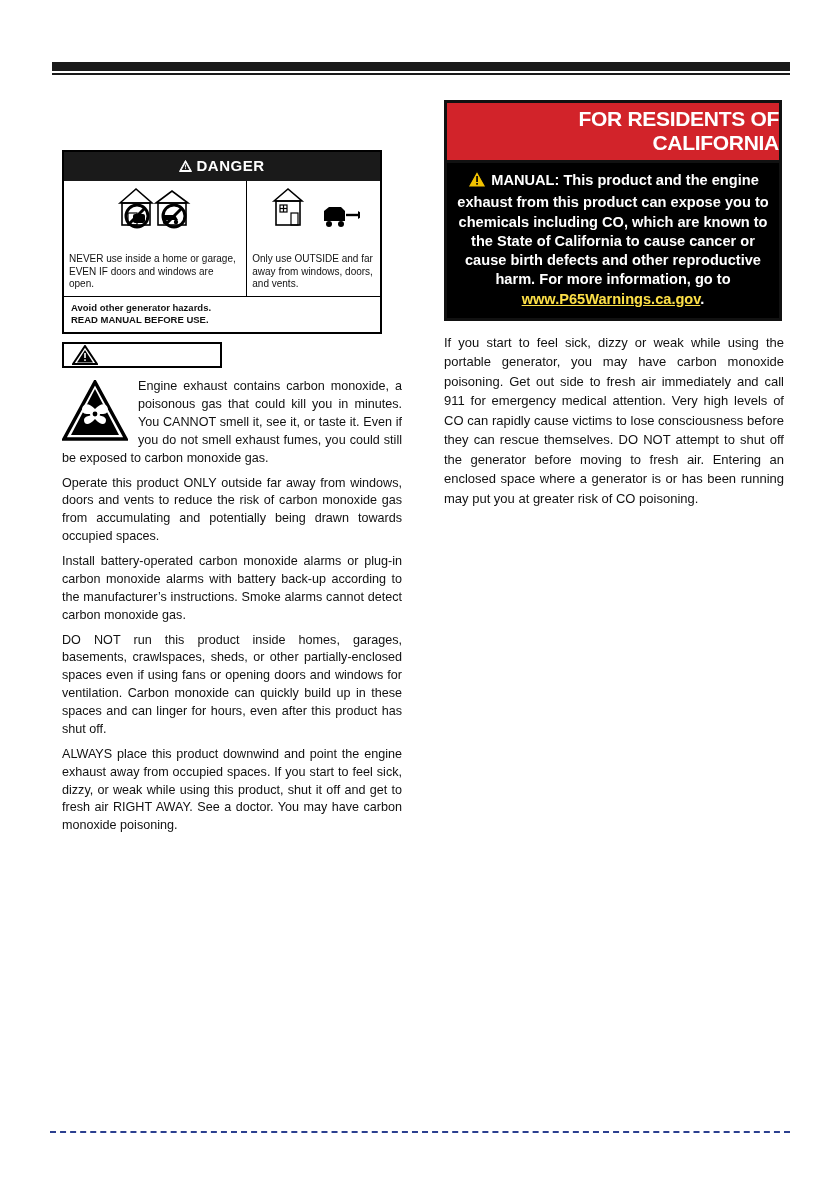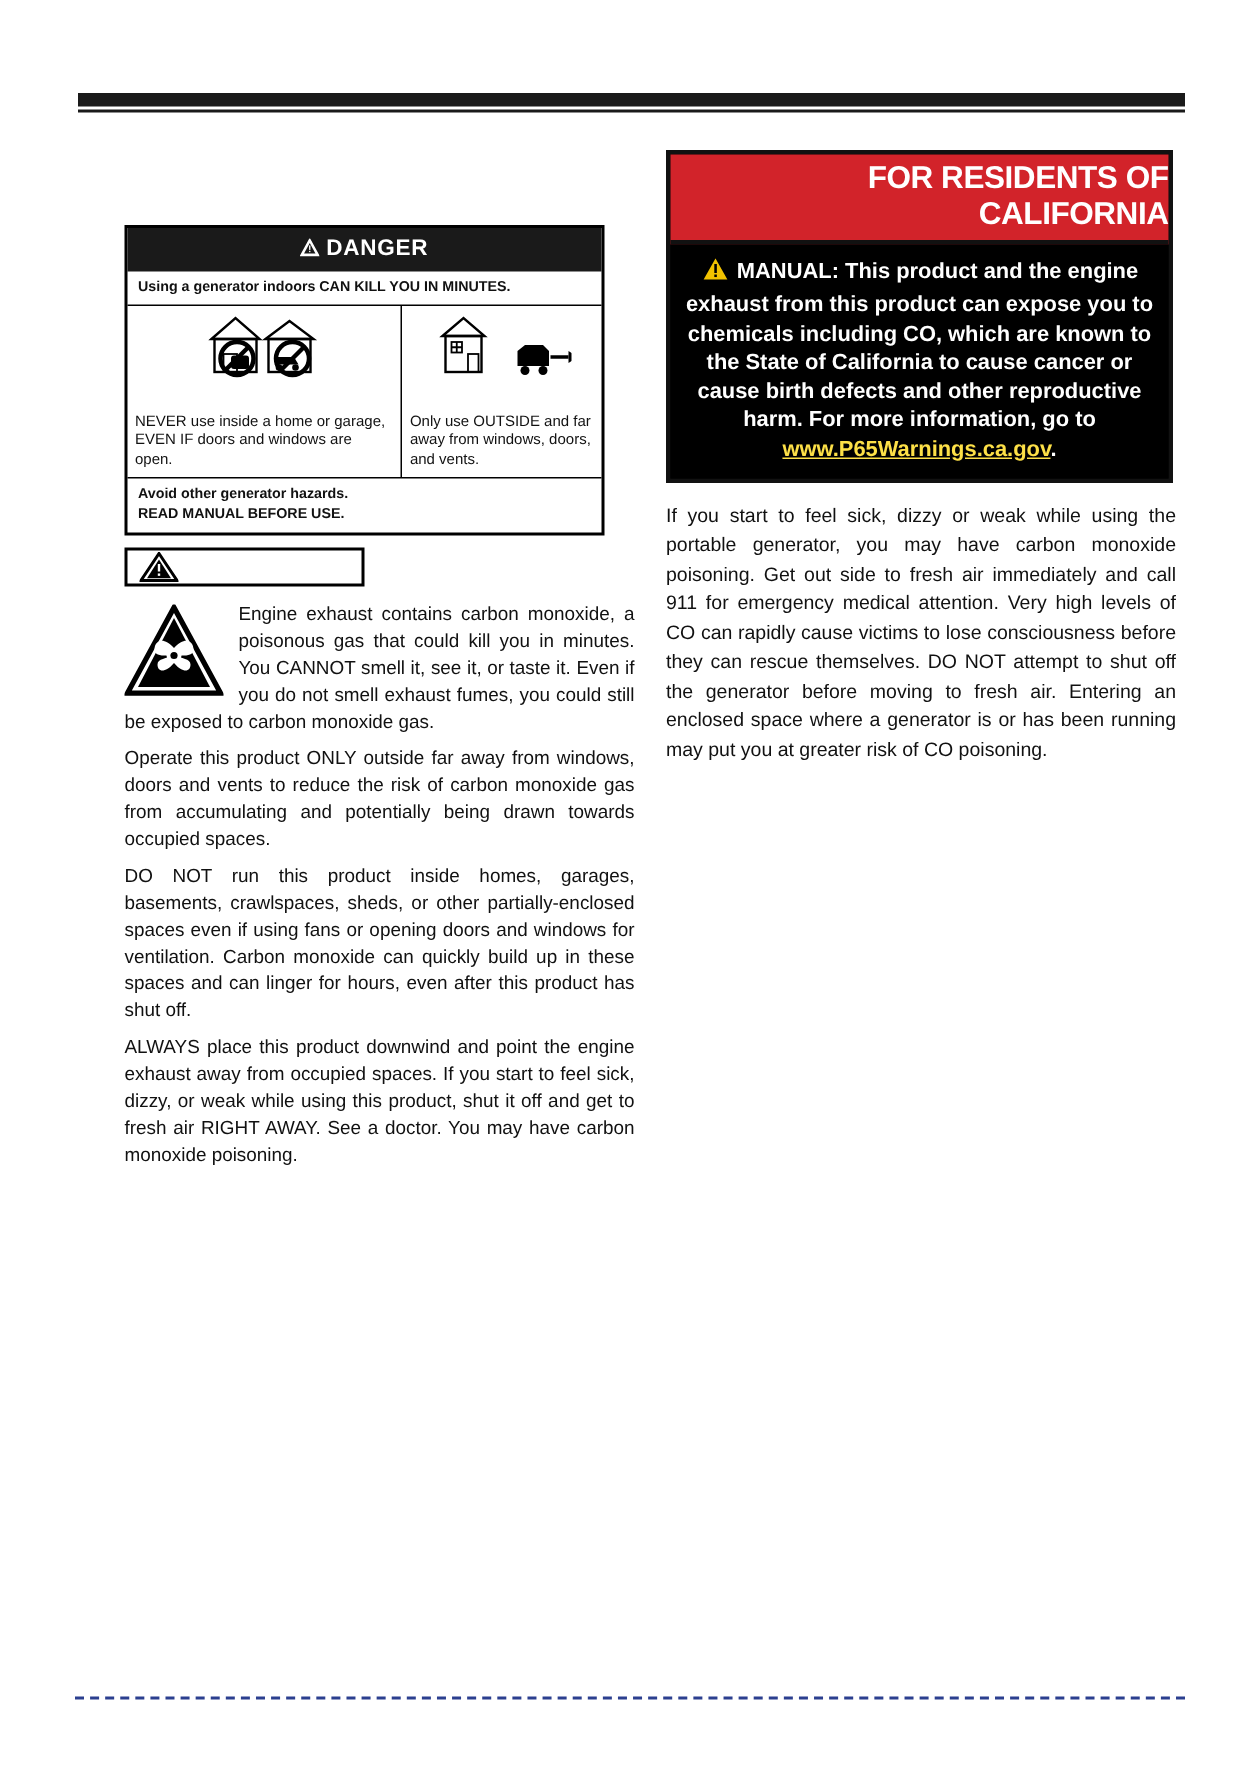--- a/index.html
+++ b/index.html
@@ -44,21 +44,21 @@
     left: 50px;
     top: 1131px;
     width: 740px;
     height: 0;
     border-top: 2px dashed #2b3f8f;
   }
 
   
   .col-left {
     position: absolute;
-    left: 83px;
+    left: 62px;
     top: 100px;
     width: 340px;
   }
   .col-right {
     position: absolute;
     left: 444px;
     top: 100px;
     width: 340px;
   }
 
@@ -217,21 +217,20 @@
         <span class="tri">
           <svg width="13" height="12" viewBox="0 0 13 12">
             <polygon points="6.5,0.5 12.5,11.5 0.5,11.5" fill="#ffffff" stroke="#ffffff" stroke-width="1"></polygon>
             <polygon points="6.5,3 10.3,10 2.7,10" fill="#1a1a1a"></polygon>
             <rect x="6.05" y="4.6" width="0.9" height="3" fill="#ffffff"></rect>
             <rect x="6.05" y="8.2" width="0.9" height="0.9" fill="#ffffff"></rect>
           </svg>
         </span><span>DANGER</span>
       </div>
 
-      <div class="danger-line">Using a generator indoors CAN KILL YOU IN MINUTES.</div>
 
       <div class="danger-pics">
         <div class="pic-cell left">
           <div class="pic-art">
             <svg width="78" height="50" viewBox="0 0 78 50">
 
               <polygon points="4,20 20,6 36,20" fill="none" stroke="#000" stroke-width="1.6"></polygon>
               <rect x="6" y="20" width="28" height="22" fill="none" stroke="#000" stroke-width="1.6"></rect>
               <rect x="12" y="30" width="9" height="12" fill="none" stroke="#000" stroke-width="1.2"></rect>
 
@@ -301,20 +300,21 @@
             <path d="M33,39 C27,46 22,45 22,40 C22,36 28,36 33,34 Z"></path>
             <path d="M33,39 C39,46 44,45 44,40 C44,36 38,36 33,34 Z"></path>
           </g>
           <circle cx="33" cy="34" r="2.4" fill="#000"></circle>
         </svg>
       </div>
       <p class="body-text b-first">Engine exhaust contains carbon monoxide, a poisonous gas that could kill you in minutes. You CANNOT smell it, see it, or taste it. Even if you do not smell exhaust fumes, you could still be exposed to carbon monoxide gas.</p>
     </div>
 
     <p class="body-text">Operate this product ONLY outside far away from windows, doors and vents to reduce the risk of carbon monoxide gas from accumulating and potentially being drawn towards occupied spaces.</p>
+    <p class="body-text">Install battery-operated carbon monoxide alarms or plug-in carbon monoxide alarms with battery back-up according to the manufacturer’s instructions. Smoke alarms cannot detect carbon monoxide gas.</p>
     <p class="body-text">DO NOT run this product inside homes, garages, basements, crawlspaces, sheds, or other partially-enclosed spaces even if using fans or opening doors and windows for ventilation. Carbon monoxide can quickly build up in these spaces and can linger for hours, even after this product has shut off.</p>
     <p class="body-text">ALWAYS place this product downwind and point the engine exhaust away from occupied spaces. If you start to feel sick, dizzy, or weak while using this product, shut it off and get to fresh air RIGHT AWAY. See a doctor. You may have carbon monoxide poisoning.</p>
   </div>
 
   <div class="col-right">
     <div class="cal-box">
       <div class="cal-title">FOR RESIDENTS OF CALIFORNIA</div>
       <div class="cal-body">
         <span class="cal-tri">
           <svg width="20" height="18" viewBox="0 0 20 18">

